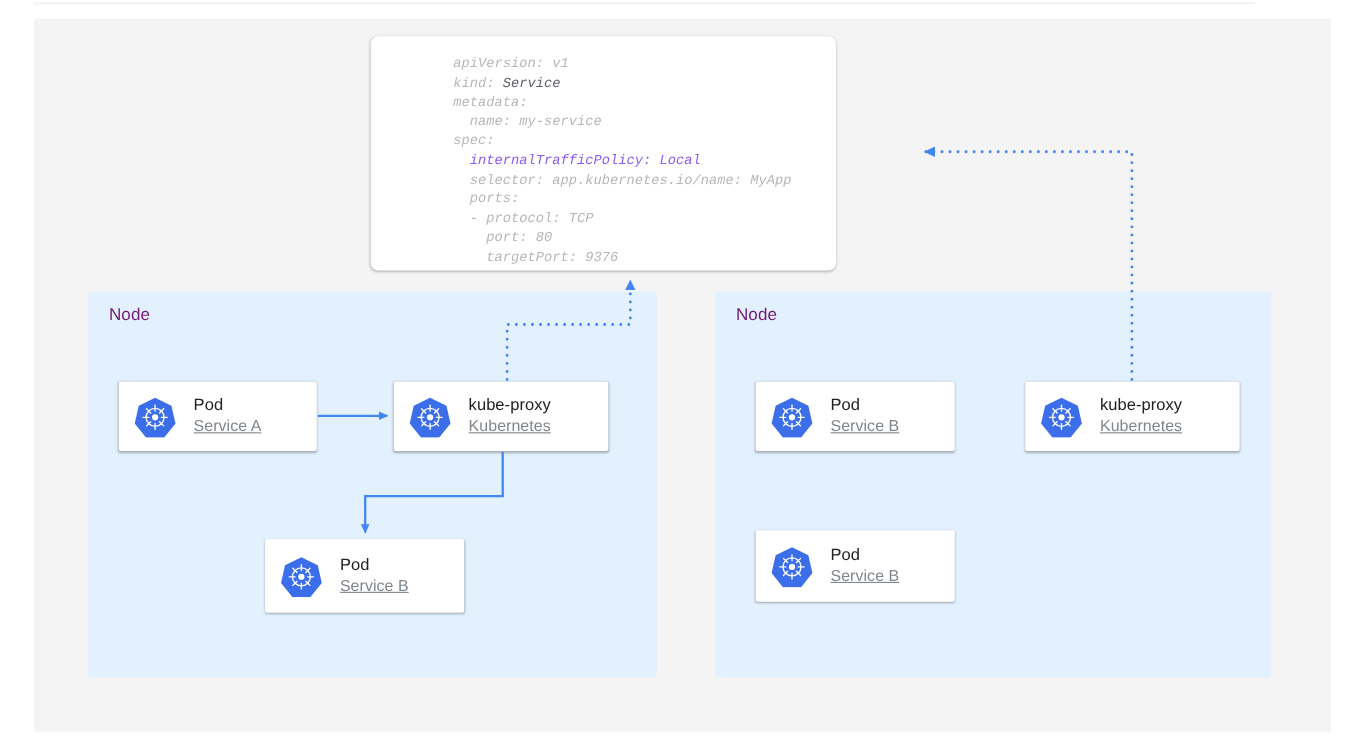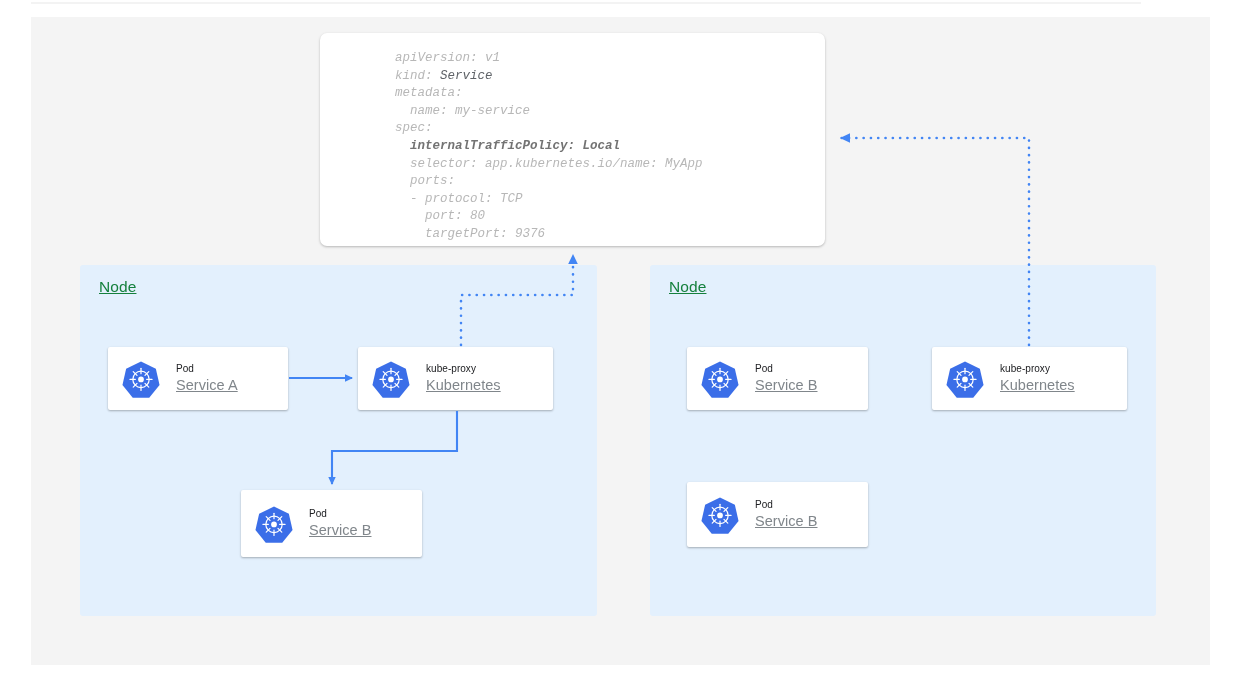--- a/index.html
+++ b/index.html
@@ -38,68 +38,67 @@
     left: 31px;
     top: 17px;
     width: 1179px;
     height: 648px;
     background: #f4f4f4;
   }
 
   
   .config-card {
     position: absolute;
-    left: 320px;
+    left: 337px;
     top: 33px;
-    width: 505px;
+    width: 423px;
     height: 213px;
     background: #ffffff;
     border-radius: 7px;
     box-shadow: 0 1px 3px rgba(0,0,0,0.16), 0 1px 2px rgba(0,0,0,0.10);
     box-sizing: border-box;
     overflow: hidden;
   }
   .config-code {
     position: absolute;
     left: 75px;
     top: 17px;
     font-family: "Liberation Mono", "DejaVu Sans Mono", monospace;
     font-size: 12.5px;
     line-height: 17.6px;
     font-style: italic;
     color: #b7b7b7;
     white-space: pre;
   }
   .config-code .line { white-space: pre; }
   .config-code .line.strong {
-    font-weight: bold;
-    color: #737373;
+    font-weight: normal;
+    color: #8b5cf6;
   }
   .config-code .tok-strong {
     font-weight: normal;
     color: #5f6368;
   }
 
   
   .node-box {
     position: absolute;
     background: #e3f0fd;
     border-radius: 3px;
   }
   #node-left  { left: 80px;  top: 265px; width: 517px; height: 351px; }
   #node-right { left: 650px; top: 265px; width: 506px; height: 351px; }
 
   .node-label {
     position: absolute;
     left: 19px;
     top: 13px;
     font-size: 15.5px;
-    color: #15803d;
+    color: #701a75;
     letter-spacing: 0.1px;
-    text-decoration: underline;
   }
 
   
   .card {
     position: absolute;
     background: #ffffff;
     border-radius: 2px;
     box-shadow: 0 1px 2px rgba(0,0,0,0.20), 0 1px 3px rgba(0,0,0,0.10);
     box-sizing: border-box;
     display: flex;
@@ -109,21 +108,21 @@
     flex: 0 0 auto;
     width: 38px;
     height: 38px;
     margin-left: 14px;
   }
   .card .card-text {
     margin-left: 16px;
     line-height: 1.18;
   }
   .card .card-title {
-    font-size: 10px;
+    font-size: 15px;
     color: #202124;
     letter-spacing: 0.05px;
   }
   .card .card-sub {
     font-size: 14.5px;
     color: #80868b;
     margin-top: 2px;
     letter-spacing: 0.05px;
     text-decoration: underline;
   }

